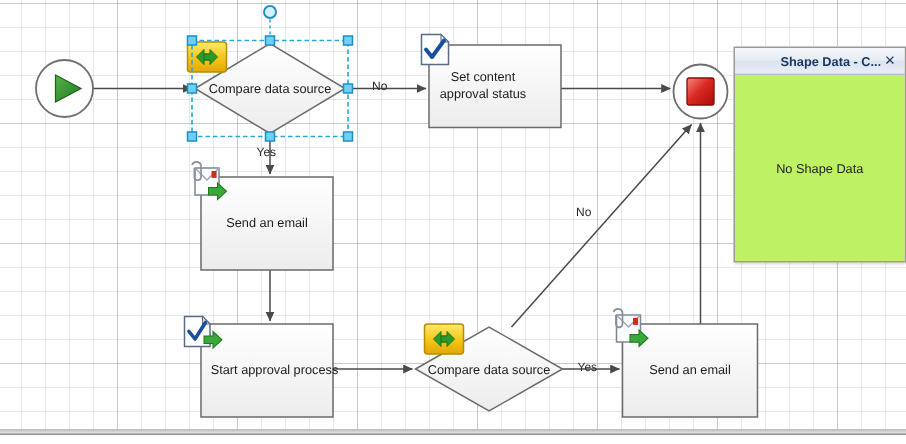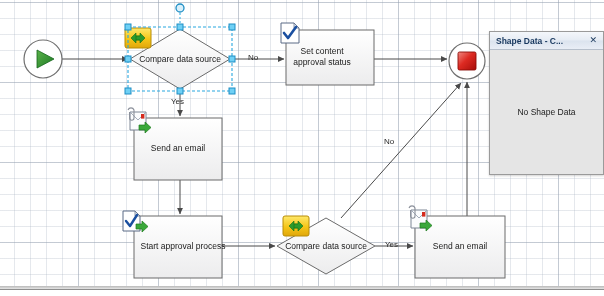--- a/index.html
+++ b/index.html
@@ -45,37 +45,37 @@
     position:absolute;font-size:8px;color:#2a2a2a;
     font-family:Liberation Sans, sans-serif;
     background:transparent;white-space:nowrap;
   }
 
   
   .pane{
     position:absolute;left:489px;top:31px;width:113px;height:142px;
     background:#ffffff;border:1px solid #9a9a9a;
     box-shadow:0 1px 2px rgba(0,0,0,.18);
-    display:flex;flex-direction:column;
+    display:flex;flex-direction:column;text-align:right;
   }
   .pane-title{
     height:17px;flex:0 0 17px;
     background:linear-gradient(to bottom,#f4f7fb 0%,#e6ecf4 48%,#dbe3ee 52%,#e9eef6 100%);
     border-bottom:1px solid #b6bfcb;
     display:flex;align-items:center;padding:0 4px 0 6px;
   }
   .pane-title-text{
     font-size:8.5px;font-weight:bold;color:#17375e;flex:1;white-space:nowrap;overflow:hidden;
     font-family:"Liberation Sans","DejaVu Sans",sans-serif;
   }
   .pane-close{
     font-size:9px;font-weight:bold;color:#1b3a5e;cursor:pointer;padding:0 2px;line-height:1;
   }
   .pane-body{
-    flex:1;display:flex;align-items:center;justify-content:center;background:#e5e5e5;
+    flex:1;display:flex;align-items:center;justify-content:center;background:#bef264;
   }
   .pane-body-text{font-size:8.5px;color:#222;}
 </style>
 </head>
 <body>
 
 <div id="app">
 
   <div class="page"></div>
   <div class="page-shadow"></div>

